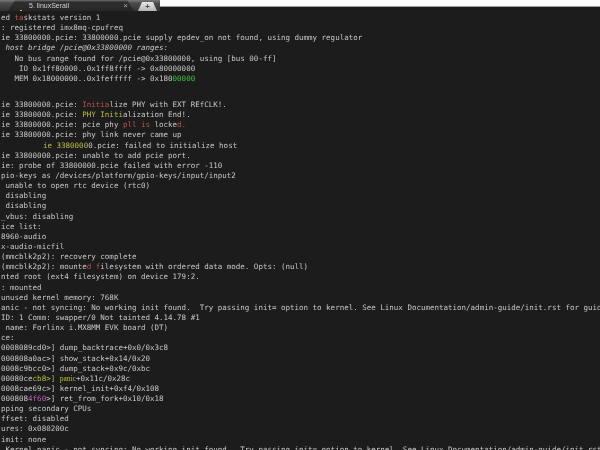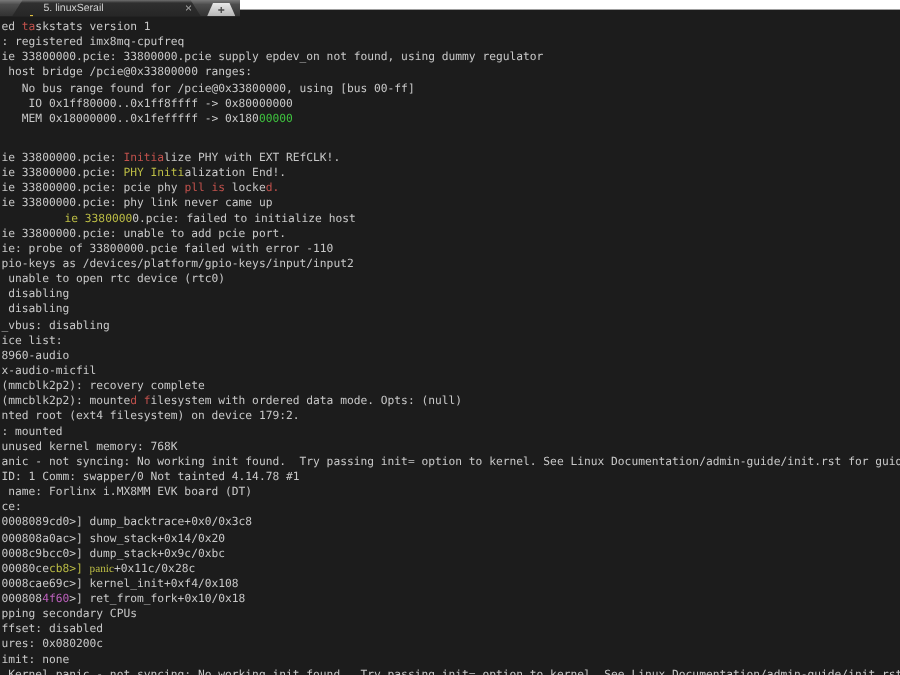--- a/index.html
+++ b/index.html
@@ -56,21 +56,21 @@
       </div>
     </div>
     <div class="tab-strip-right"></div>
   </div>
 
   <div id="terminal" style="background: rgb(28, 28, 28);">
     <div id="terminal-output">
         <div class="tline" style="color: rgb(200, 200, 200);"><span>ed </span><span style="color: rgb(192, 81, 76);">ta</span><span>skstats version 1</span></div>
         <div class="tline" style="color: rgb(200, 200, 200);"><span>: registered imx8mq-cpufreq</span></div>
         <div class="tline" style="color: rgb(200, 200, 200);"><span>ie 33800000.pcie: 33800000.pcie supply epdev_on not found, using dummy regulator</span></div>
-        <div class="tline" style="color: rgb(200, 200, 200);"><span> host bridge /pcie@0x33800000 ranges:</span></div>
+        <div class="tline" style="color: rgb(200, 200, 200); font-style: italic;"><span> host bridge /pcie@0x33800000 ranges:</span></div>
         <div class="tline" style="color: rgb(200, 200, 200);"><span>   No bus range found for /pcie@0x33800000, using [bus 00-ff]</span></div>
         <div class="tline" style="color: rgb(200, 200, 200);"><span>    IO 0x1ff80000..0x1ff8ffff -&gt; 0x80000000</span></div>
         <div class="tline" style="color: rgb(200, 200, 200);"><span>   MEM 0x18000000..0x1fefffff -&gt; 0x180</span><span style="color: rgb(63, 194, 63);">00000</span></div>
         <div class="tline" style="color: rgb(200, 200, 200); margin-top: 16px;"><span>ie 33800000.pcie: </span><span style="color: rgb(192, 81, 76);">Initia</span><span>lize PHY with EXT REfCLK!.</span></div>
         <div class="tline" style="color: rgb(200, 200, 200);"><span>ie 33800000.pcie: </span><span style="color: rgb(188, 189, 69);">PHY Initi</span><span>alization End!.</span></div>
         <div class="tline" style="color: rgb(200, 200, 200);"><span>ie 33800000.pcie: pcie phy </span><span style="color: rgb(192, 81, 76);">pll is</span><span> locke</span><span style="color: rgb(192, 81, 76);">d.</span></div>
         <div class="tline" style="color: rgb(200, 200, 200);"><span>ie 33800000.pcie: phy link never came up</span></div>
         <div class="tline" style="color: rgb(200, 200, 200); padding-left: 42px;"><span style="color: rgb(188, 189, 69);">ie 3380000</span><span>0.pcie: failed to initialize host</span></div>
         <div class="tline" style="color: rgb(200, 200, 200);"><span>ie 33800000.pcie: unable to add pcie port.</span></div>
         <div class="tline" style="color: rgb(200, 200, 200);"><span>ie: probe of 33800000.pcie failed with error -110</span></div>

